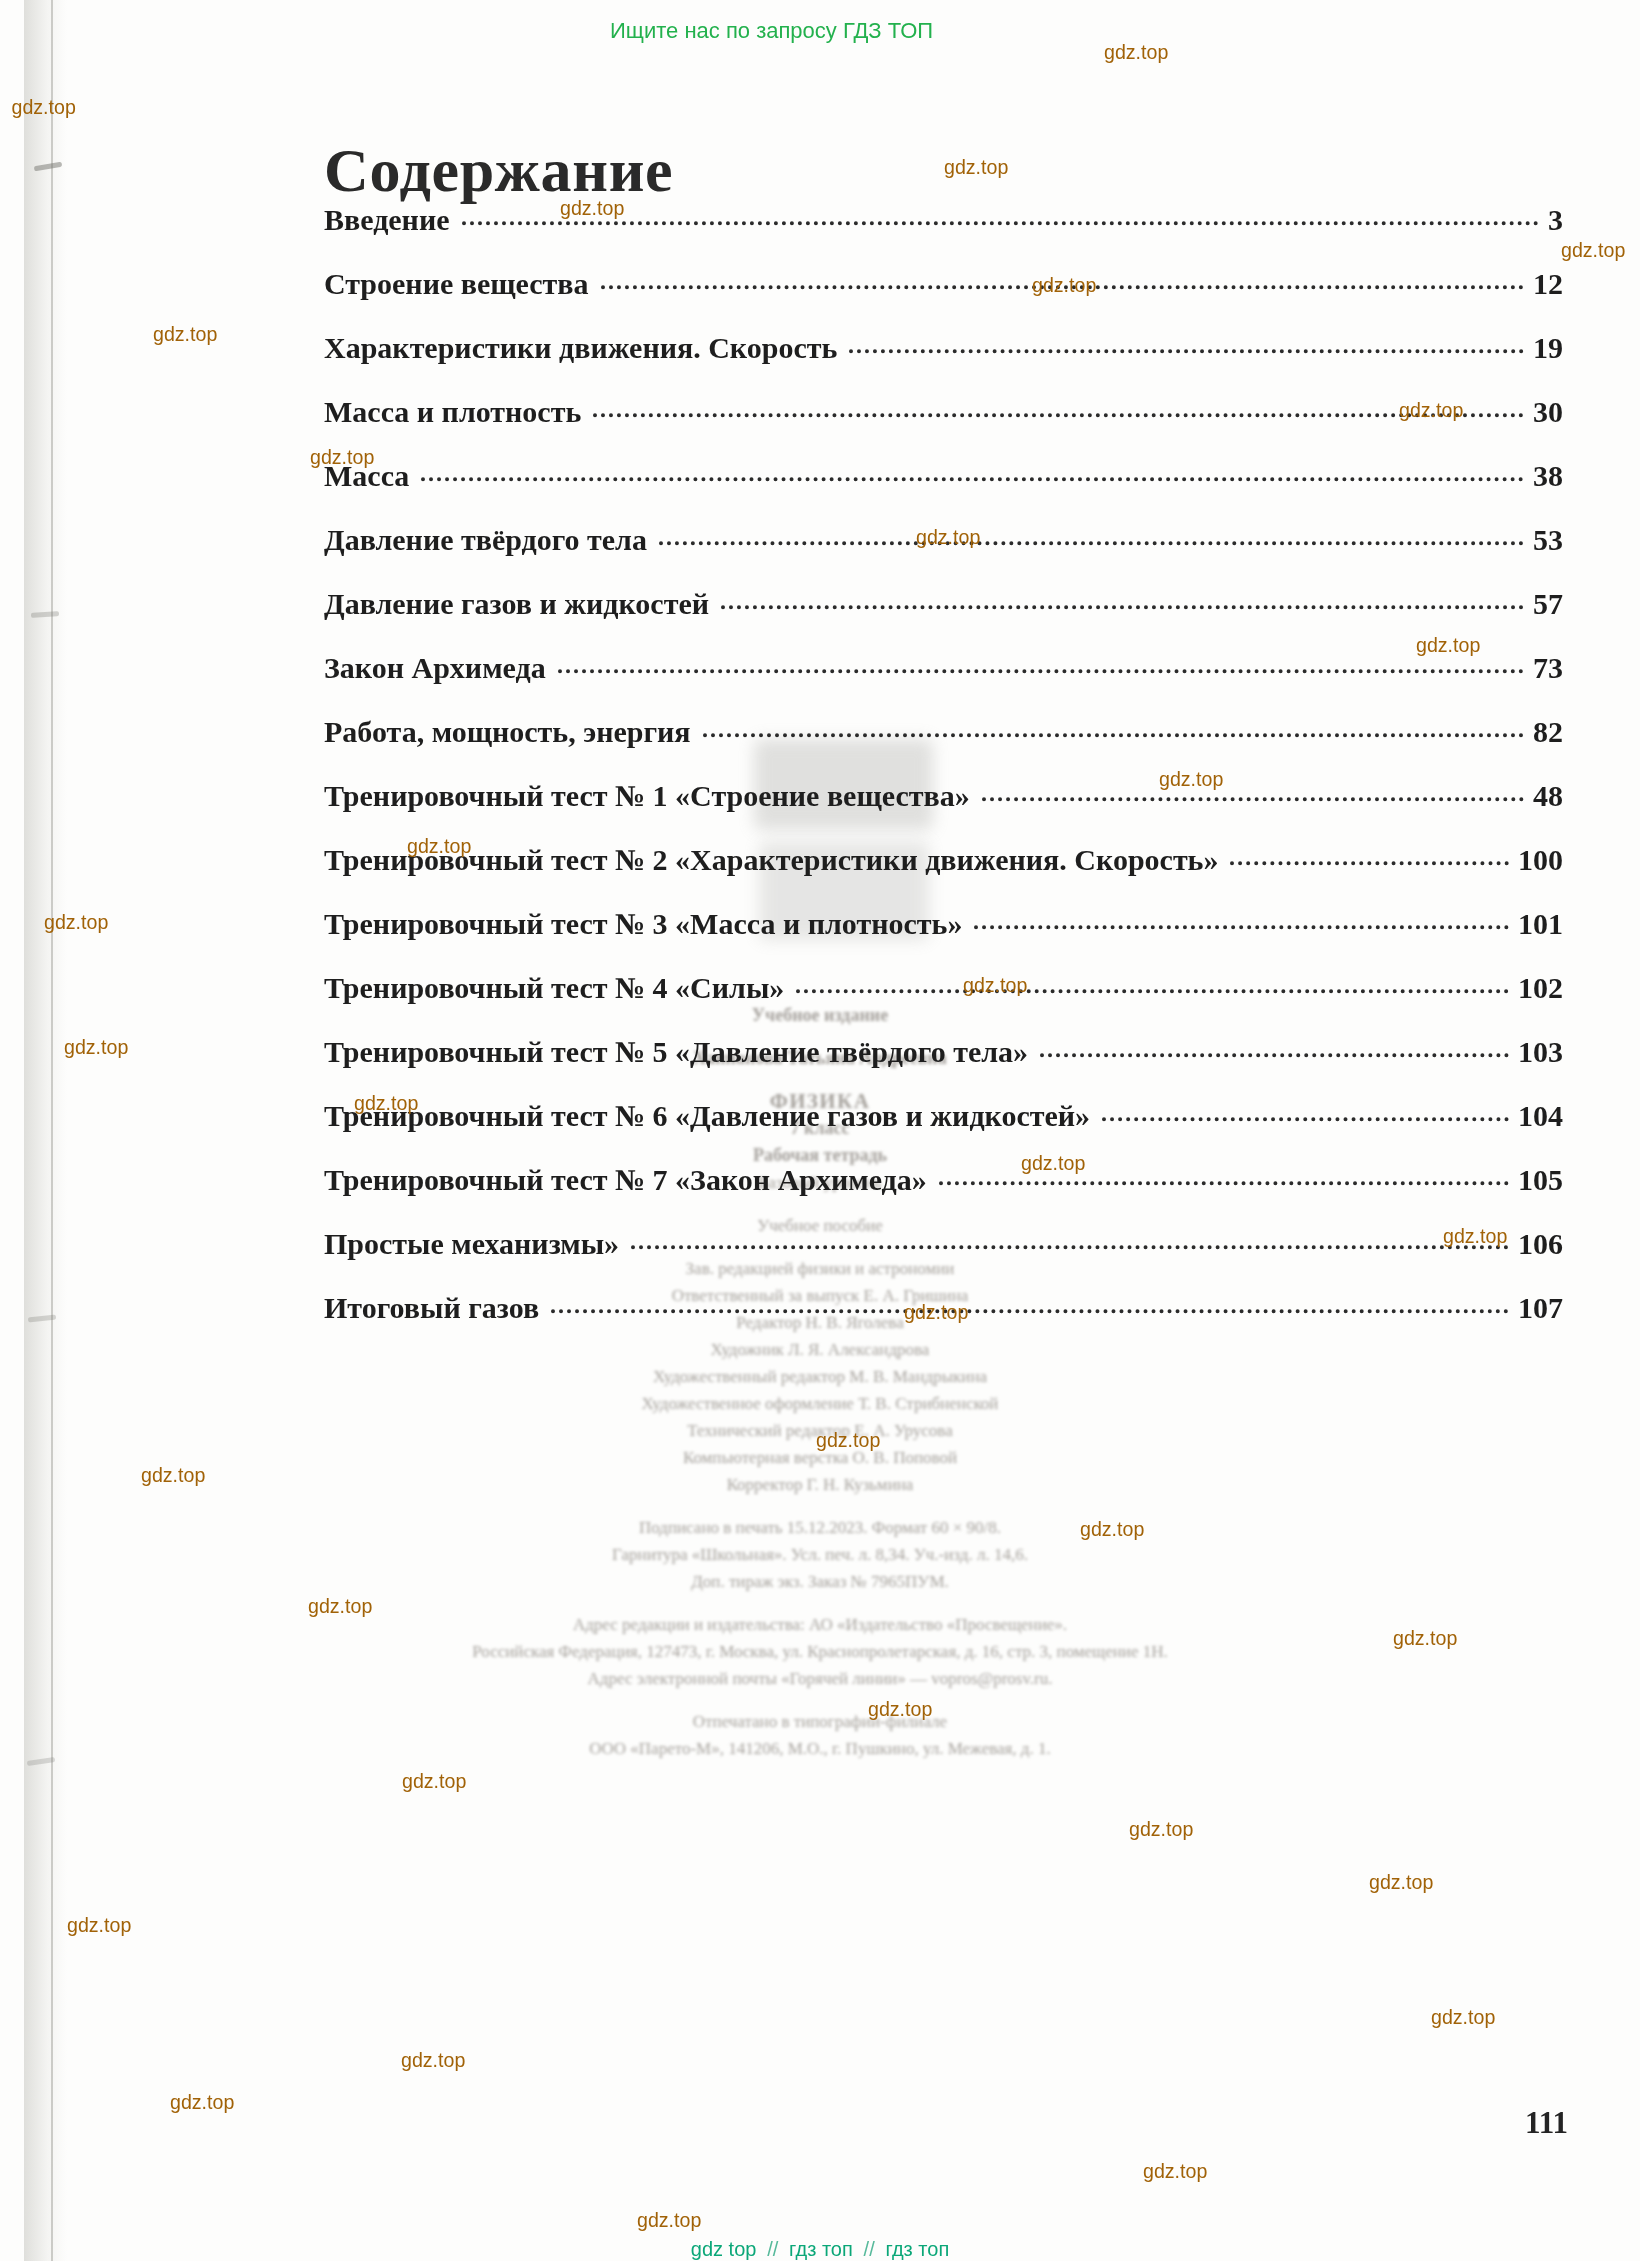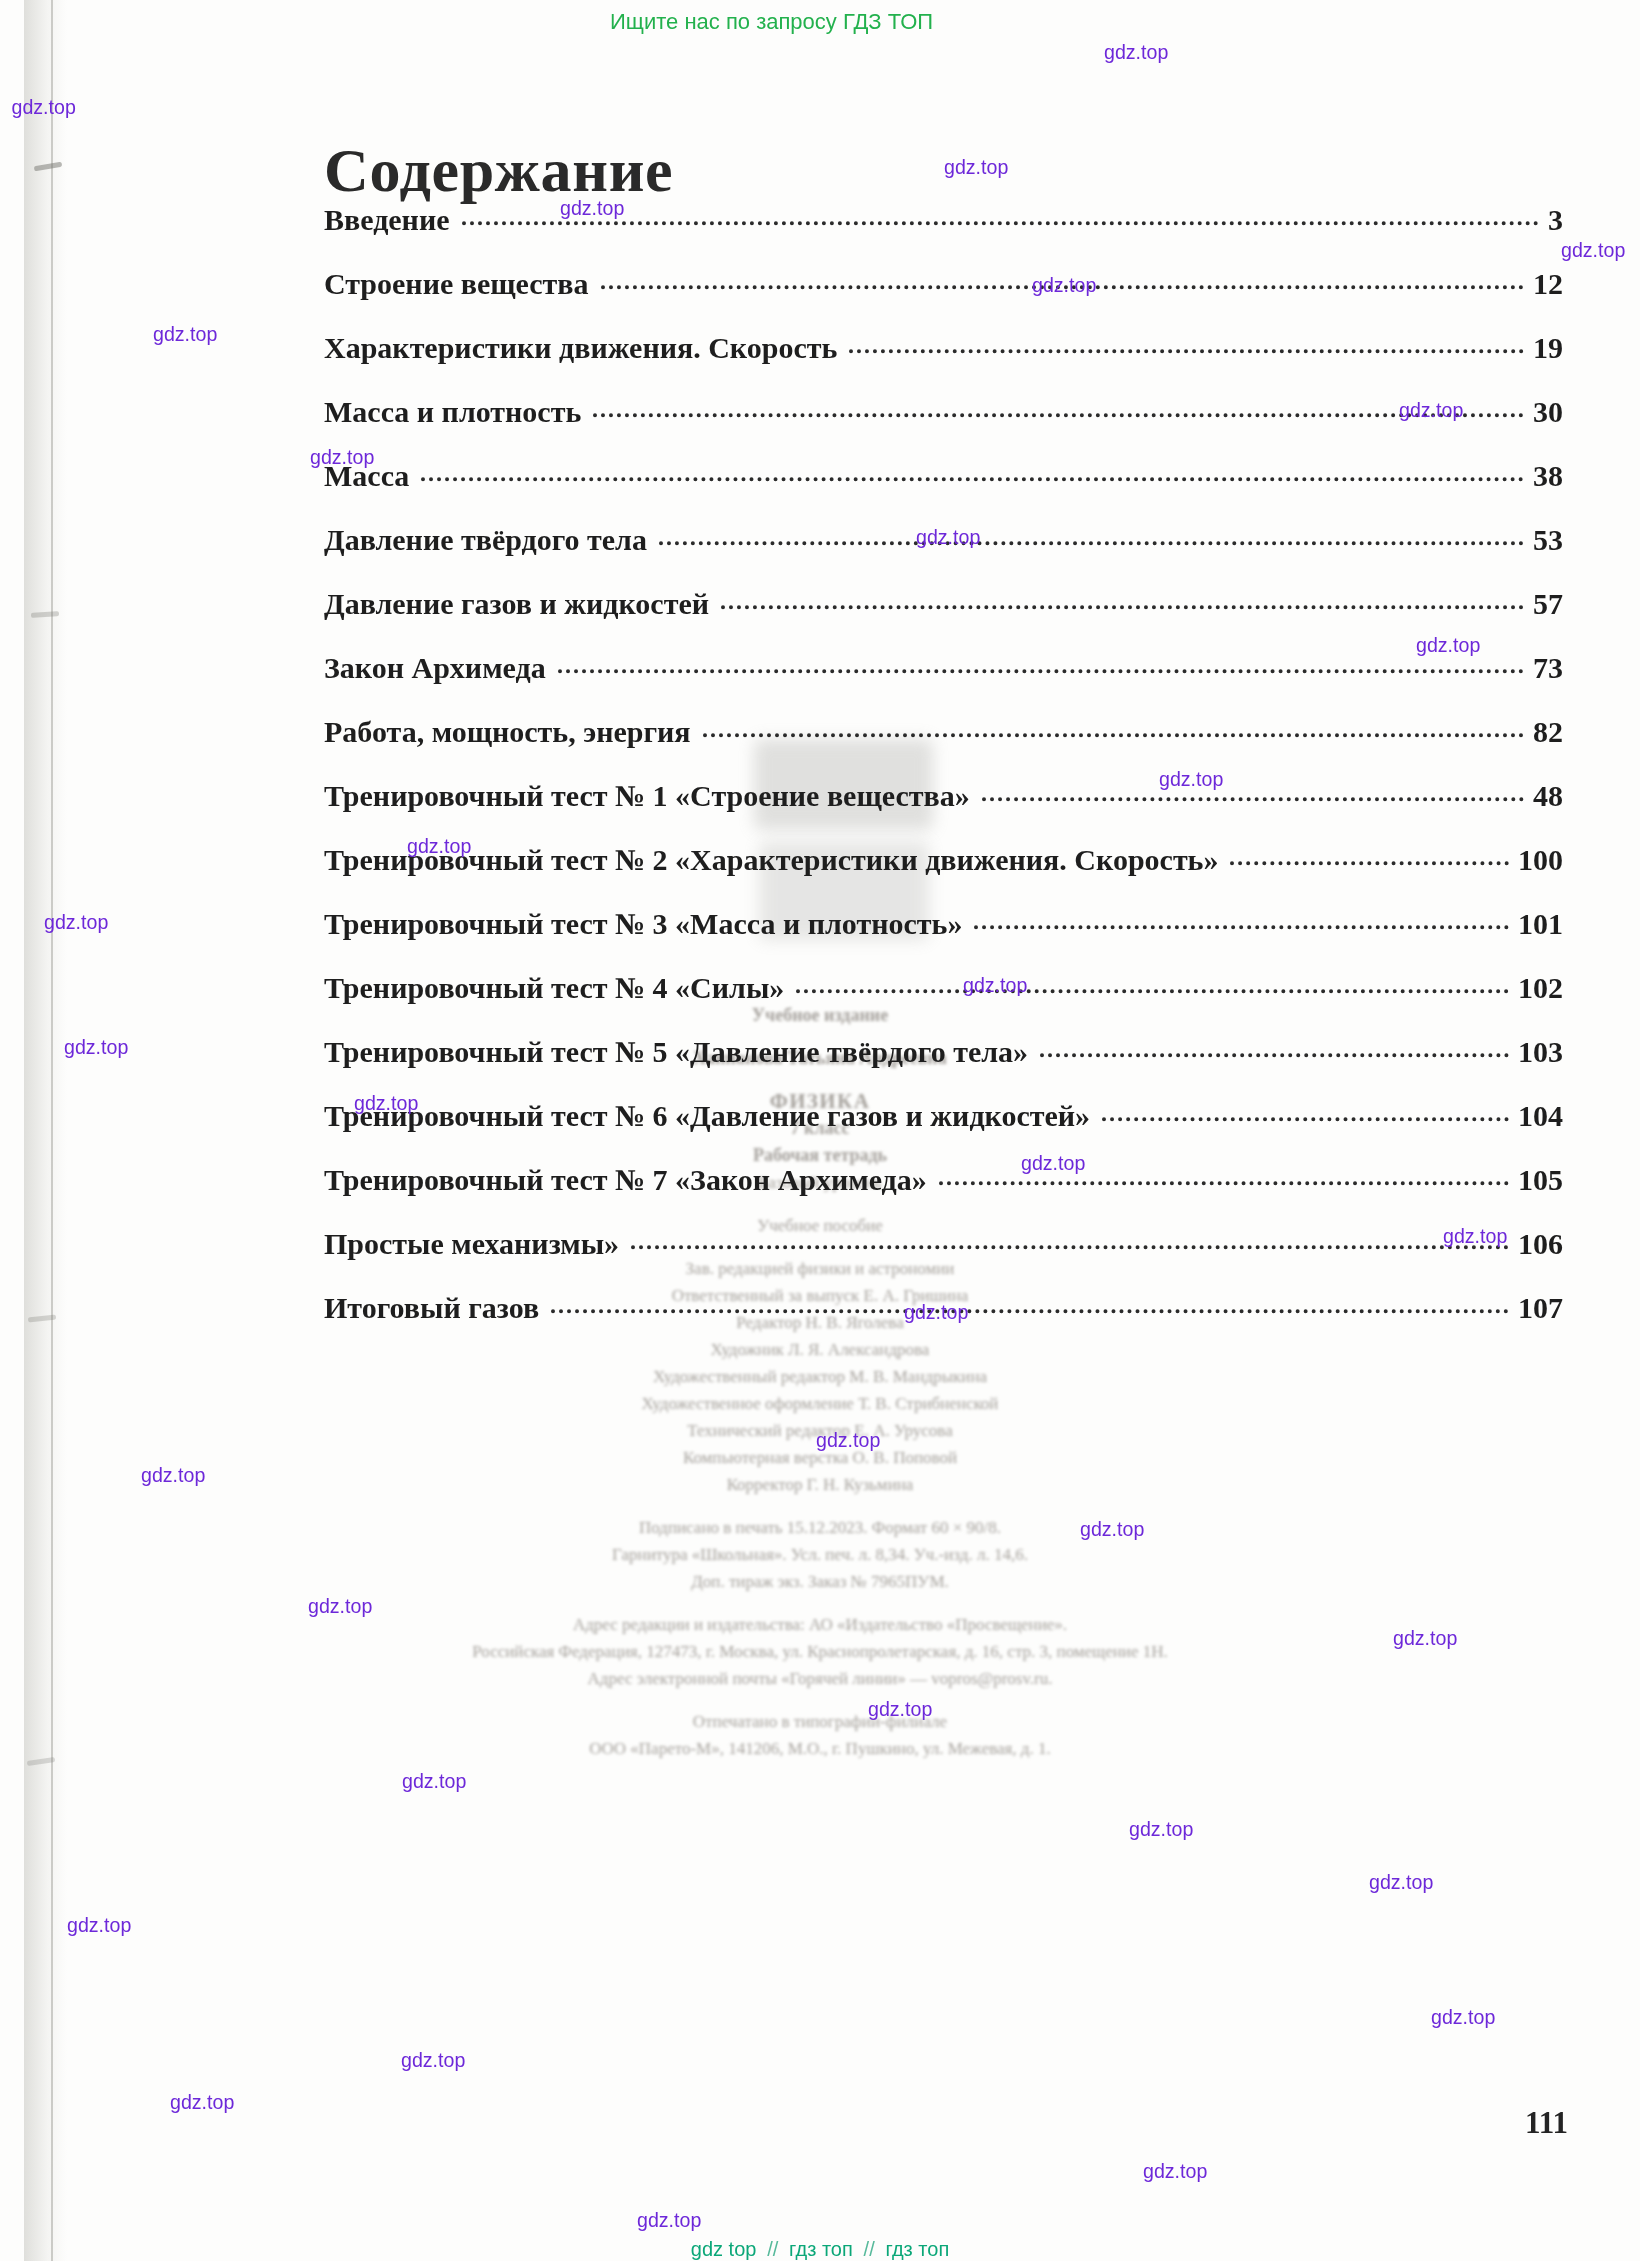--- a/index.html
+++ b/index.html
@@ -20,21 +20,21 @@
   .edge-mark{position:absolute;width:28px;height:4.7px;background:rgba(115,115,110,.5);border-radius:2px;z-index:0;}
   .edge-mark.m1{left:34px;top:164px;transform:rotate(-10deg);}
   .edge-mark.m2{left:31px;top:612px;transform:rotate(-4deg);opacity:.6;}
   .edge-mark.m3{left:28px;top:1316px;transform:rotate(-6deg);opacity:.55;}
   .edge-mark.m4{left:27px;top:1759px;transform:rotate(-8deg);opacity:.5;}
   
   .smudge{position:absolute;background:#9e9e9a;filter:blur(8px);border-radius:6.8px;z-index:1;}
   .smudge.s1{left:754px;top:739px;width:179px;height:91px;opacity:.30;}
   .smudge.s2{left:759px;top:842px;width:170px;height:98px;opacity:.24;}
 
-  .promo{position:absolute;top:9px;left:610px;font-family:"Liberation Sans",sans-serif;
+  .promo{position:absolute;top:18px;left:610px;font-family:"Liberation Sans",sans-serif;
     font-size:22px;color:var(--promo);z-index:6;white-space:nowrap;}
   .title{position:absolute;left:324px;top:93px;font-size:62px;font-weight:700;color:#2a2a2a;
     letter-spacing:0.7px;z-index:3;}
   .toc{position:absolute;left:324px;top:203px;width:1239px;z-index:3;}
   .toc-row{display:flex;align-items:baseline;height:64px;font-size:30px;font-weight:700;
     color:var(--ink);white-space:nowrap;}
   .toc-label{flex:0 0 auto;}
   .leader{flex:1 1 auto;min-width:20px;height:0;margin:0 9.5px 0 12px;
     border-bottom:4px dotted #2b2b2b;transform:translateY(-4.7px);}
   .toc-page{flex:0 0 auto;text-align:right;}
@@ -45,21 +45,21 @@
   .col-line.md{font-size:18px;font-weight:700;}
   .col-line.lg{font-size:21px;font-weight:700;letter-spacing:1.4px;}
   .col-line.sp{height:16px;}
 
   .pageno{position:absolute;right:72px;top:2105px;font-size:31px;font-weight:600;
     color:#242424;z-index:3;}
   .footer{position:absolute;bottom:0px;left:50%;transform:translateX(-50%);
     font-family:"Liberation Sans",sans-serif;font-size:20px;z-index:6;white-space:nowrap;}
   .footer .lnk{color:var(--footer);margin:0 6.8px;text-decoration:none;cursor:pointer;}
   .footer .sep{color:#56b99a;margin:0 4px;}
-  .wm{position:absolute;font-family:"Liberation Sans",sans-serif;font-size:19.6px;color:#6d28d9;
+  .wm{position:absolute;font-family:"Liberation Sans",sans-serif;font-size:19.6px;color:#a16207;
     z-index:6;white-space:nowrap;}
 </style>
 </head>
 <body>
 
 <div class="page">
 
   <div class="edge-strip"></div>
   <div class="edge-line"></div>
   <div class="edge-mark m1"></div>

